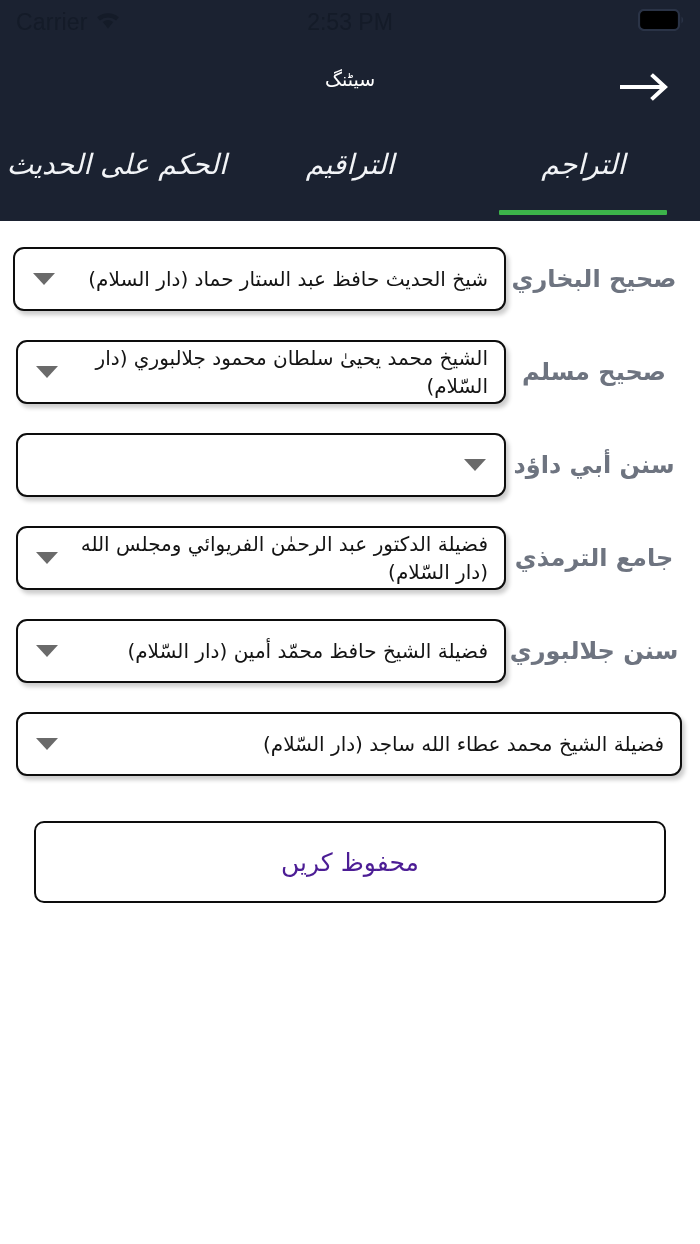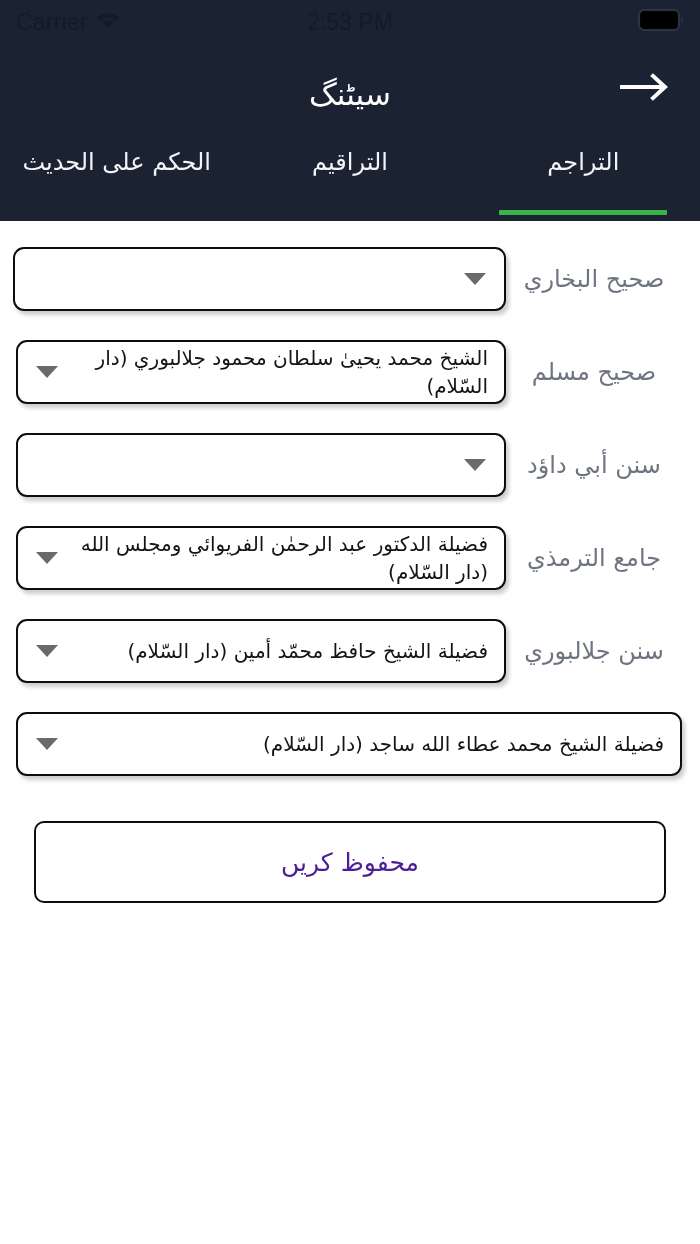--- a/index.html
+++ b/index.html
@@ -62,24 +62,24 @@
     height: 90px;
     position: relative;
     display: flex;
     align-items: center;
   }
   .nav-title {
     position: absolute;
     left: 0; right: 0;
     text-align: center;
     color: #ffffff;
-    font-size: 31px;
-    font-family: "DejaVu Sans", sans-serif;
-    direction: rtl;
-    top: 32px;
+    font-size: 19px;
+    font-family: "DejaVu Sans", sans-serif;
+    direction: rtl;
+    top: 24px;
   }
   .nav-forward {
     position: absolute;
     right: 26px;
     top: 50%;
     transform: translateY(-50%);
     width: 56px;
     height: 42px;
     display: flex;
     align-items: center;
@@ -102,24 +102,25 @@
     height: 87px;
     position: relative;
     display: flex;
     align-items: flex-start;
     justify-content: center;
     padding-top: 14px;
     cursor: pointer;
   }
   .tab-label {
     color: #f2f4f7;
-    font-size: 24px;
+    font-size: 28px;
     direction: rtl;
     font-family: "DejaVu Sans", sans-serif;
     white-space: nowrap;
+    font-style: italic;
   }
   .tab-underline {
     position: absolute;
     bottom: 6px;
     left: 50%;
     transform: translateX(-50%);
     width: 168px;
     height: 5px;
     background: #3cb34a;
     border-radius: 1px;
@@ -138,21 +139,21 @@
     align-items: center;
     height: 70px;
     margin-bottom: 23px;
     padding: 0 18px 0 16px;
   }
   .row-label {
     width: 176px;
     text-align: center;
     color: #6e7480;
     font-size: 24px;
-    font-weight: normal;
+    font-weight: bold;
     direction: rtl;
     font-family: "DejaVu Sans", sans-serif;
     white-space: nowrap;
     flex-shrink: 0;
   }
   .dropdown {
     flex: 1;
     height: 64px;
     border: 2.5px solid #0d0d0d;
     border-radius: 11px;
@@ -262,20 +263,21 @@
 
     </div>
   </div>
 </div>
 
 <div class="content">
 
   <div class="setting-row">
     <div class="row-label">صحيح البخاري</div>
     <div class="dropdown wide">
+      <div class="dropdown-value">شيخ الحديث حافظ عبد الستار حماد (دار السلام)</div>
       <div class="dropdown-arrow">
         <svg width="24" height="14" viewBox="0 0 24 14">
             <path d="M1 1 H23 L12 13 Z" fill="#6a6a6a"></path>
           </svg>
       </div>
     </div>
   </div>
 
   <div class="setting-row">
     <div class="row-label">صحيح مسلم</div>

